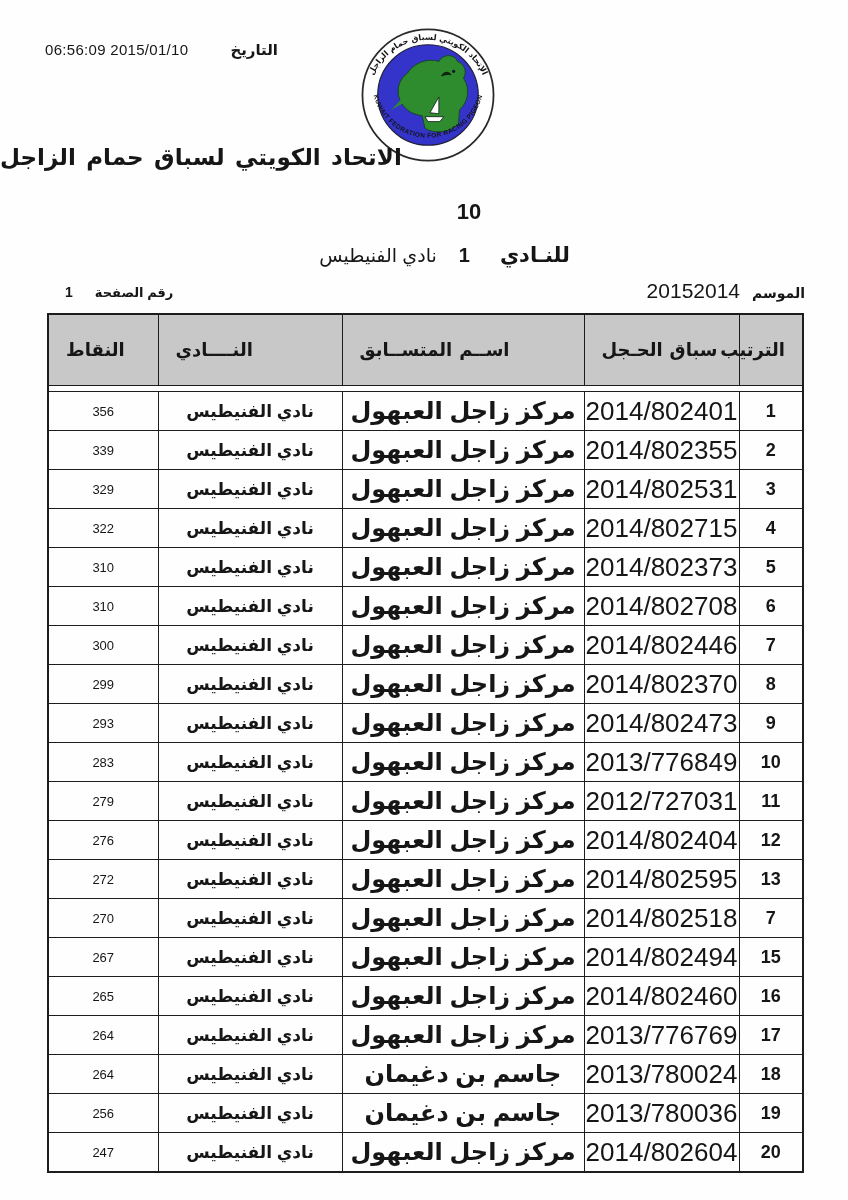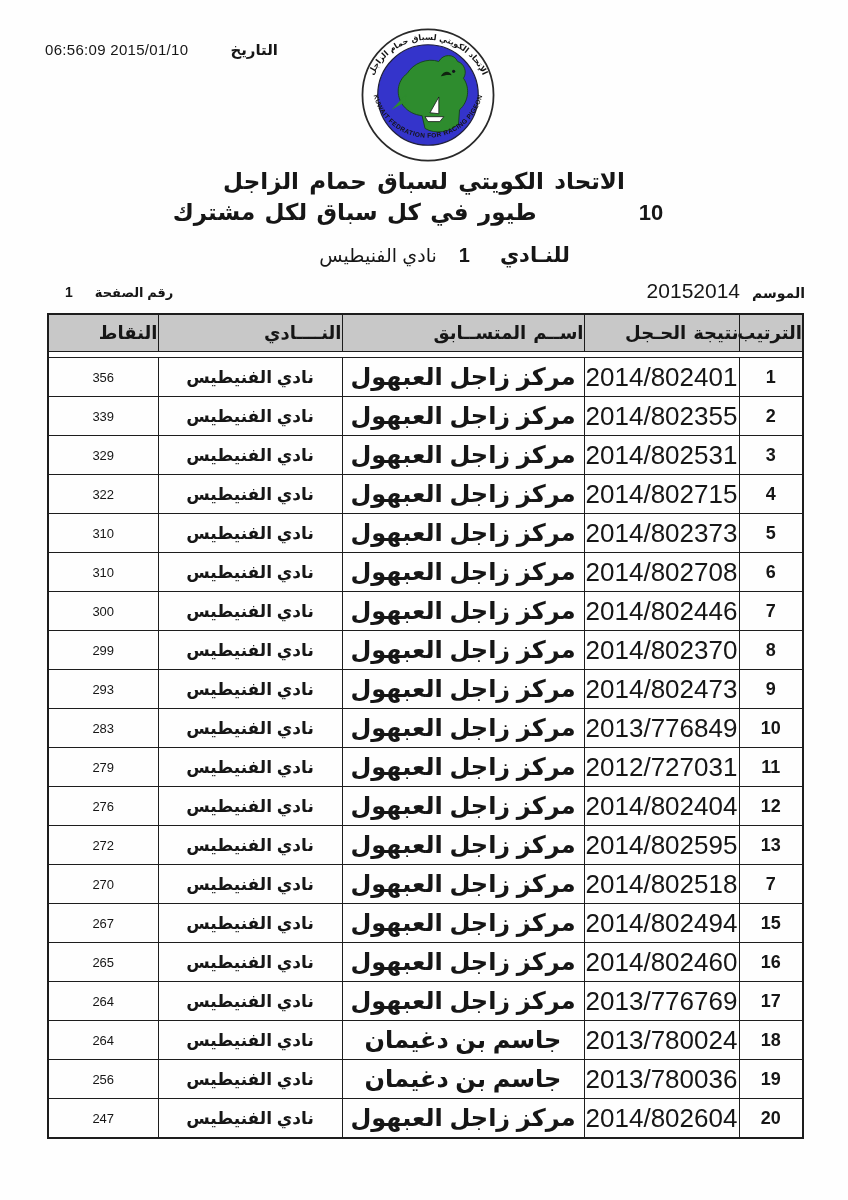--- a/index.html
+++ b/index.html
@@ -17,21 +17,21 @@
   }
   .dateline .lbl { font-weight:bold; font-size:15px; }
   .dateline .val { font-size:15px; direction:ltr; unicode-bidi:isolate; letter-spacing:.3px; }
 
   
   .logo { position:absolute; top:27px; left:360px; width:136px; height:136px; }
   .logo svg { display:block; }
 
   
   .title-fed {
-    position:absolute; top:168px; left:0; width:848px; text-align:center;
+    position:absolute; top:144px; left:0; width:848px; text-align:left;
     direction:rtl; font-size:23px; font-weight:bold; word-spacing:4px;
   }
   .title-report {
     position:absolute; top:199px; left:0; width:848px;
     display:flex; direction:rtl; justify-content:center; align-items:baseline;
     font-size:23px; font-weight:bold;
   }
   .title-report .rep-prefix { word-spacing:8px; }
   .title-report .rep-number { margin-right:12px; margin-left:102px; font-size:22px; }
   .title-report .rep-suffix { word-spacing:3px; }
@@ -59,22 +59,22 @@
   .page-num-value { font-weight:bold; font-size:14px; }
 
   
   .results { position:absolute; top:313px; left:47px; }
   table.results-table {
     border-collapse:collapse; direction:rtl; table-layout:fixed;
     width:755px; border:2px solid #1d1d1d;
   }
   .results-table th {
     background:#c8c8c8; border:1px solid #1d1d1d; height:36px;
-    font-size:18px; font-weight:bold; text-align:right; vertical-align:middle;
-    padding:0; word-spacing:2px;
+    font-size:18px; font-weight:bold; text-align:left; vertical-align:middle;
+    padding:17px; word-spacing:2px;
   }
   .results-table tr.sep td { height:5px; border:none; background:#ffffff; padding:0; }
   .results-table tbody td {
     border:1px solid #1d1d1d; height:38px; padding:0;
     text-align:center; vertical-align:middle;
   }
   td.c-rank   { font-weight:bold; font-size:18px; }
   td.c-ring   { font-size:26px; direction:ltr; }
   td.c-name   { font-size:24px; font-weight:bold; }
   td.c-club   { font-size:17px; font-weight:bold; }
@@ -110,21 +110,20 @@
       <text font-size="6.6" font-weight="bold" fill="#141414" letter-spacing="0.4" font-family="Liberation Sans, sans-serif">
         <textPath href="#arcBottom" startOffset="50%" text-anchor="middle">KUWAIT FEDRATION FOR RACING PIGEON</textPath>
       </text>
     </svg>
   </div>
 
   <div class="title-fed">الاتحاد الكويتي لسباق حمام الزاجل</div>
 
   <div class="title-report">
     <span class="rep-number">10</span>
-    <span class="rep-suffix">طيور في كل سباق لكل مشترك</span>
   </div>
 
   <div class="club-line">
     <span class="club-label">للنـادي</span>
     <span class="club-number">1</span>
     <span class="club-name">نادي الفنيطيس</span>
   </div>
 
   <div class="season-line">
     <span class="season-label">الموسم</span>
@@ -141,21 +140,21 @@
       <colgroup>
         <col style="width:64px">
           <col style="width:155px">
           <col style="width:242px">
           <col style="width:184px">
           <col style="width:110px">
       </colgroup>
       <thead>
         <tr>
           <th>الترتيب</th>
-          <th>نتيجة الحـجل</th>
+          <th>سباق الحـجل</th>
           <th>اســم المتســابق</th>
           <th>النــــادي</th>
           <th>النقاط</th>
         </tr>
         <tr class="sep">
             <td colspan="5"></td>
           </tr>
       </thead>
       <tbody>
     <tr>

